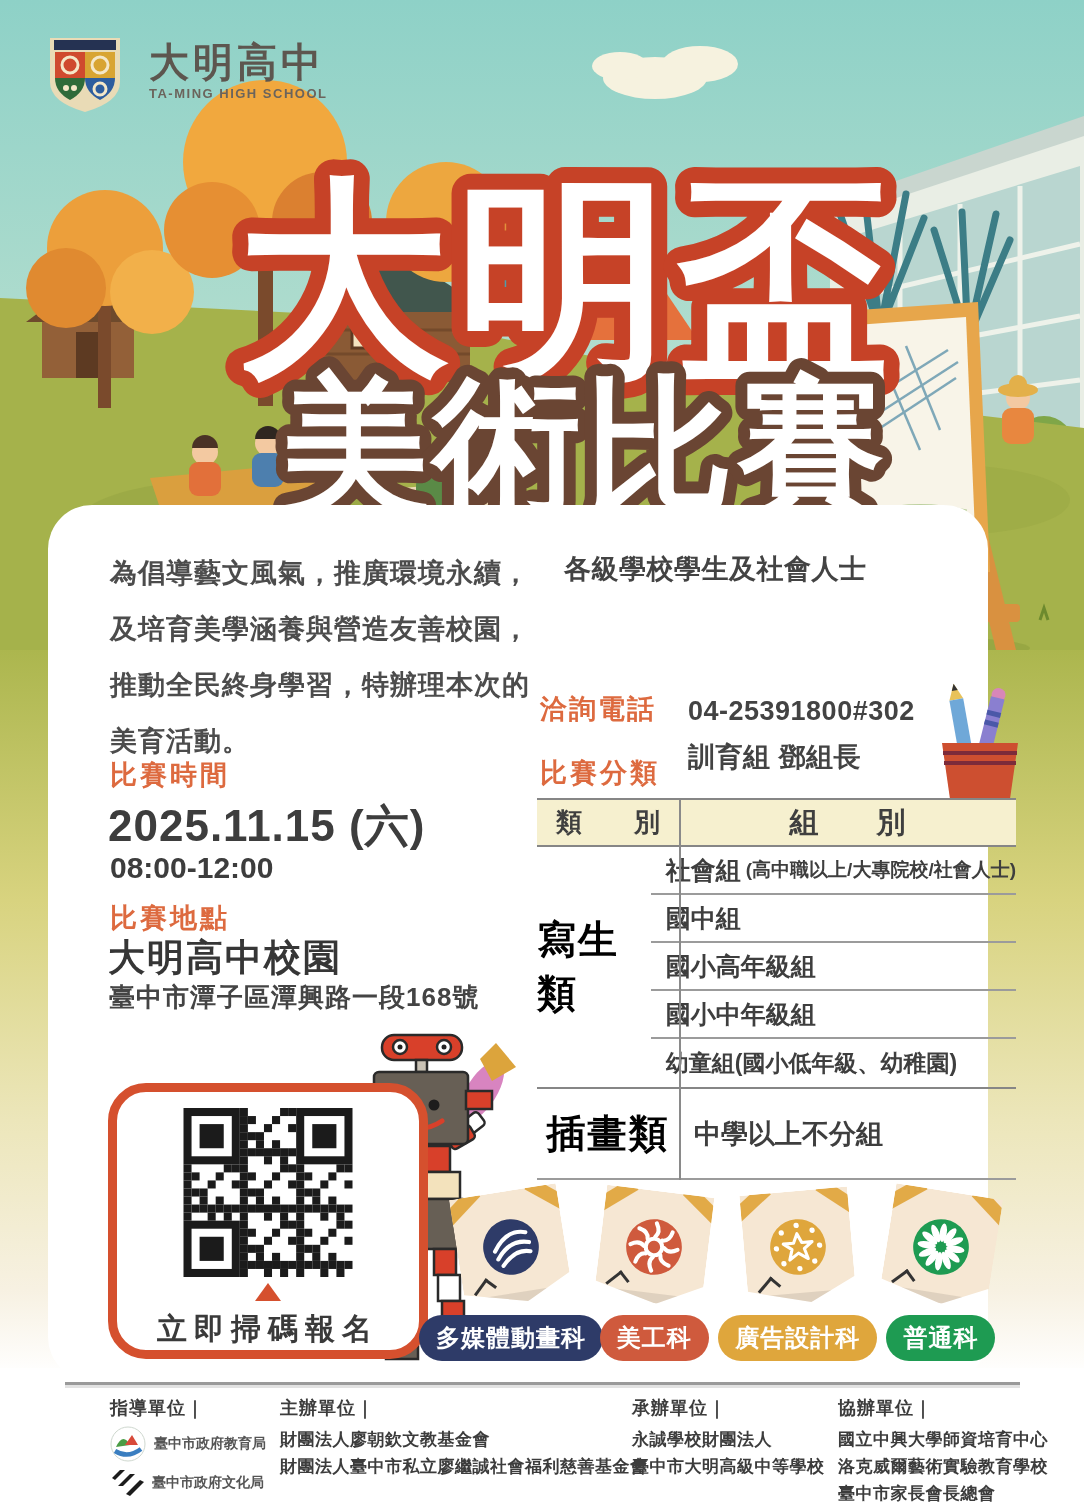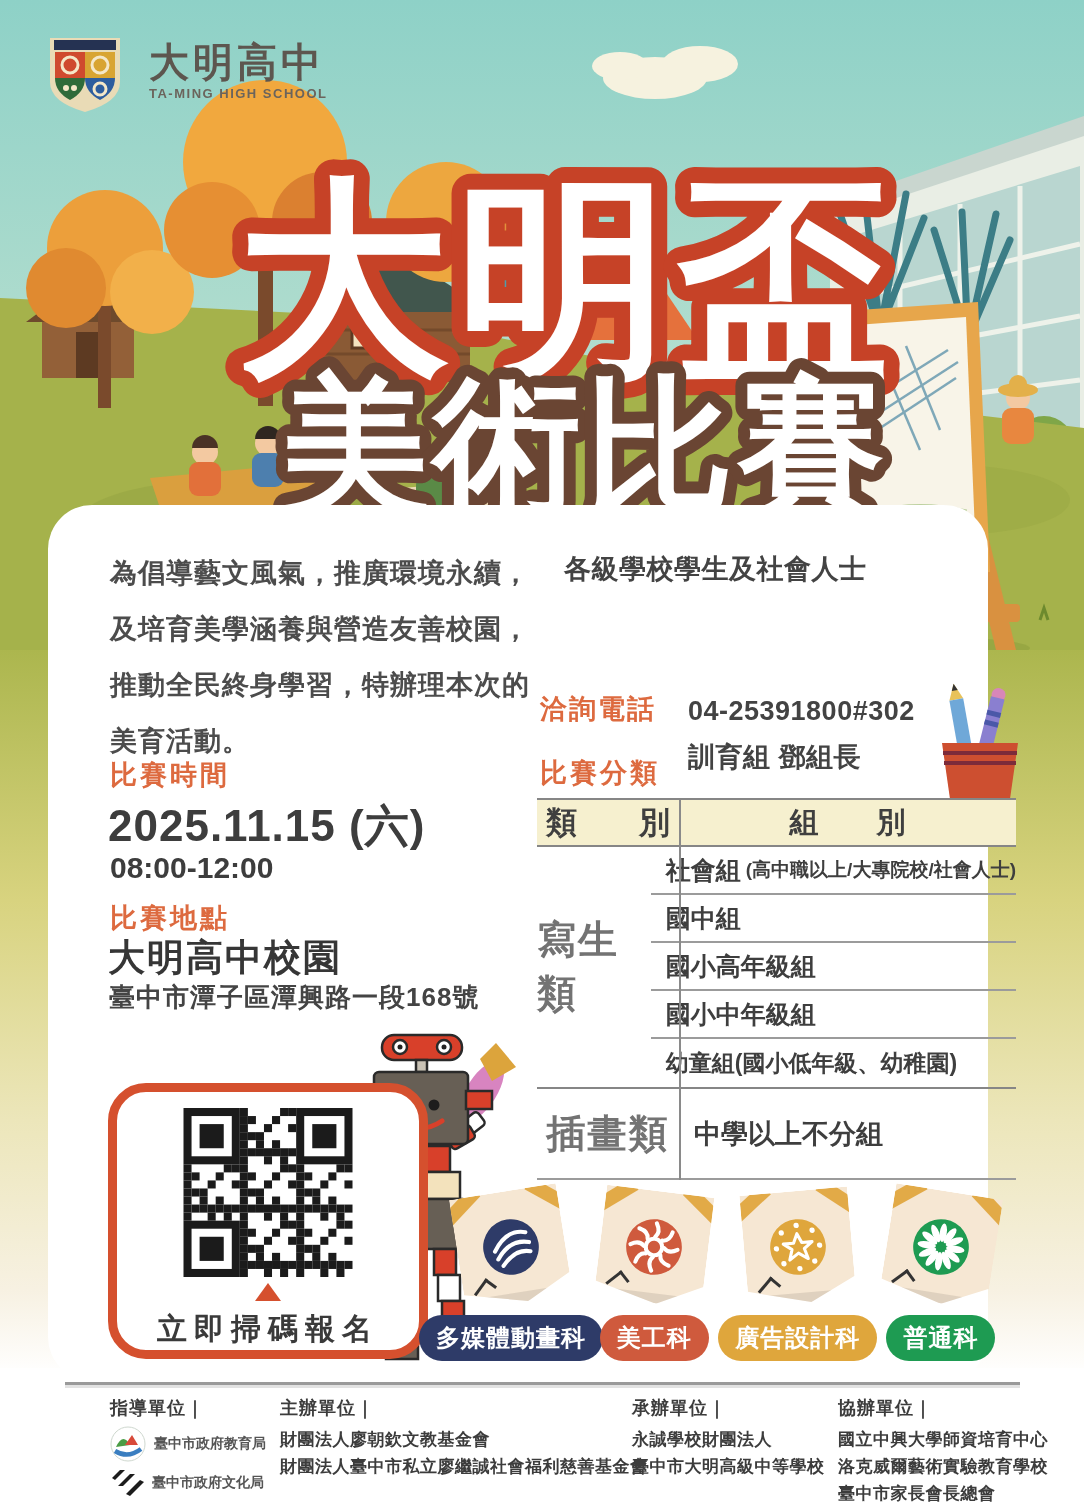--- a/index.html
+++ b/index.html
@@ -29,25 +29,25 @@
   .info-lines{margin-left:24px;font-size:27px;font-weight:600;color:#434343;letter-spacing:0.5px;}
   .info-lines div{line-height:52px;margin-top:-6px;}
   .sec-label{position:absolute;font-size:27px;font-weight:bold;color:#dd6a3f;letter-spacing:3px;}
   .sched-date{position:absolute;left:60px;top:292px;font-size:44px;font-weight:bold;color:#3d3d3d;letter-spacing:1px;}
   .sched-time{position:absolute;left:62px;top:346px;font-size:30px;font-weight:bold;color:#3d3d3d;}
   .venue-name{position:absolute;left:60px;top:428px;font-size:37px;font-weight:bold;color:#363636;letter-spacing:2px;}
   .venue-addr{position:absolute;left:61px;top:475px;font-size:26px;font-weight:600;color:#444;letter-spacing:1px;}
   
   .ctable{position:absolute;left:489px;top:293px;width:479px;border-top:2px solid #868686;}
   .ct-header{display:flex;height:47px;background:#f6f0cf;border-bottom:2px solid #868686;}
-  .ct-h1{width:142px;display:flex;align-items:center;justify-content:center;font-size:31px;font-weight:bold;color:#3f3f3f;}
+  .ct-h1{width:142px;display:flex;align-items:center;justify-content:center;font-size:26px;font-weight:bold;color:#3f3f3f;}
   .ct-h2{flex:1;display:flex;align-items:center;justify-content:center;font-size:29px;font-weight:bold;color:#3f3f3f;}
   .ct-section{display:flex;border-bottom:2px solid #868686;}
   .ct-section.sec2{border-bottom:2px solid #9b9b9b;}
-  .ct-cat{width:142px;display:flex;align-items:center;justify-content:center;font-size:39px;font-weight:bold;color:#737373;letter-spacing:2px;}
+  .ct-cat{width:142px;display:flex;align-items:center;justify-content:center;font-size:39px;font-weight:bold;color:#000000;letter-spacing:2px;}
   .ct-groups{flex:1;}
   .ct-row{height:48px;display:flex;align-items:center;padding-left:15px;border-bottom:2px solid #9b9b9b;font-size:25px;font-weight:600;color:#3e3e3e;white-space:nowrap;}
   .ct-row:last-child{border-bottom:none;}
   .ct-row.tight{font-size:23px;}
   .ct-row.tall{height:89px;font-size:27px;}
   .g-note{font-size:19px;margin-left:5px;font-weight:600;}
   .ct-vline{position:absolute;left:142px;top:0;bottom:0;width:2px;background:#8a8a8a;}
   
   .pencil-cup{position:absolute;left:872px;top:176px;}
   

